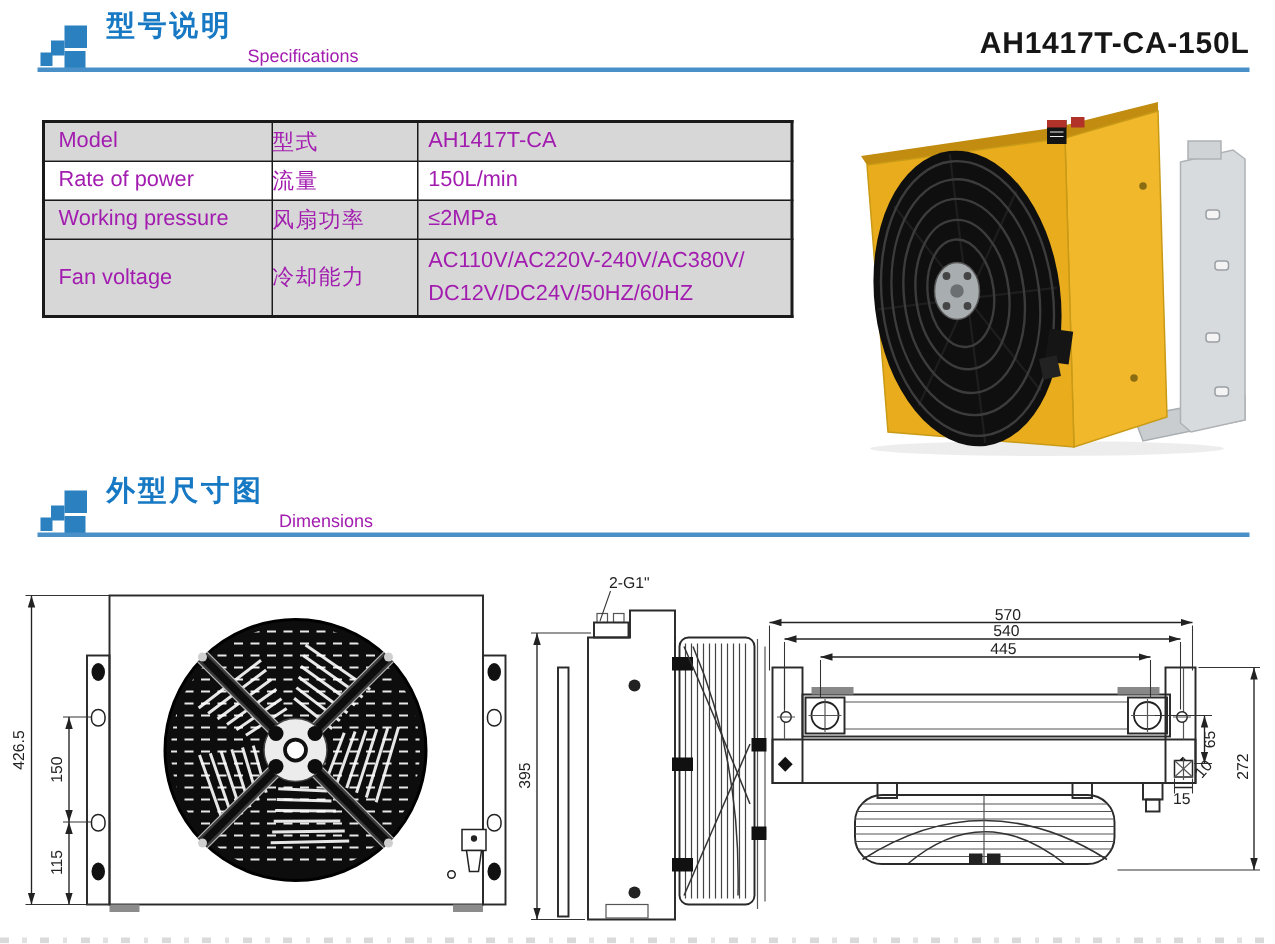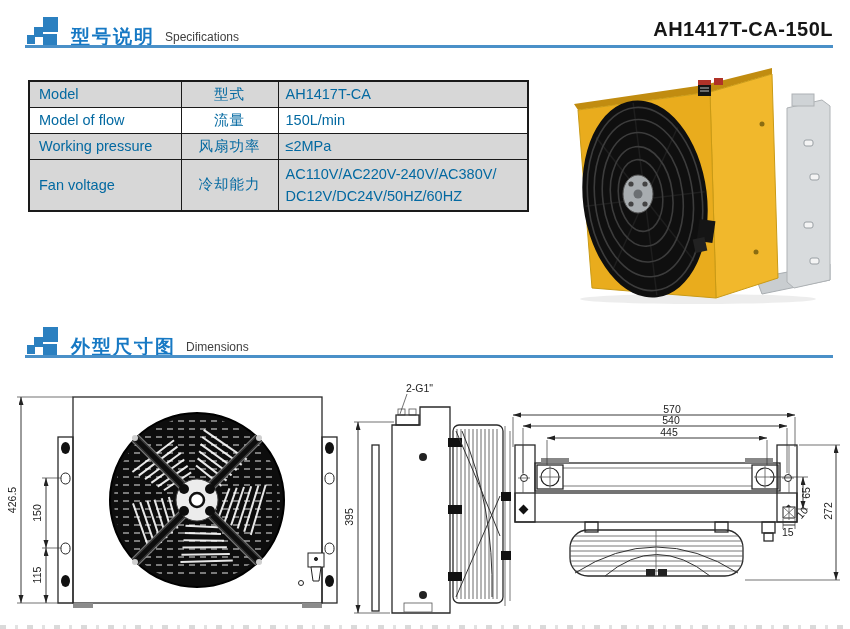--- a/index.html
+++ b/index.html
@@ -7,33 +7,33 @@
   .page { position:relative; width:850px; height:629px; background:#ffffff; overflow:hidden; }
 
   
   .sec-head { position:absolute; left:27px; height:40px; display:flex; align-items:flex-end; }
   .sq-icon { position:relative; width:32px; height:31px; margin-right:12px; }
   .sq-icon i { position:absolute; background:#2b80c0; }
   .sq-icon .s1 { left:16px; top:0;  width:15px; height:15px; }
   .sq-icon .s2 { left:7px;  top:10px; width:9px;  height:10px; }
   .sq-icon .s3 { left:0;    top:18px; width:8px;  height:9px;  }
   .sq-icon .s4 { left:16px; top:17px; width:14px; height:13px; }
-  .sec-title-zh { color:#1779c4; font-size:19px; font-weight:bold; letter-spacing:2px; line-height:1; padding-bottom:2px; }
-  .sec-title-en { color:#404040; font-size:12px; margin-left:10px; padding-bottom:4px; }
+  .sec-title-zh { color:#1779c4; font-size:19px; font-weight:bold; letter-spacing:2px; line-height:1; padding-bottom:21px; }
+  .sec-title-en { color:#a21caf; font-size:12px; margin-left:10px; padding-bottom:4px; }
   .blue-rule { position:absolute; left:25px; width:808px; height:3px; background:#4a90c8; }
   .model-title { position:absolute; right:17px; top:18px; font-size:20px; font-weight:bold; color:#161616; letter-spacing:0.5px; }
 
   
   table.spec { position:absolute; left:28px; top:80px; width:499px; border-collapse:collapse; border:2px solid #1a1a1a; table-layout:fixed; }
-  table.spec td { border:1px solid #1a1a1a; font-size:14.5px; color:#0369a1; vertical-align:middle; }
+  table.spec td { border:1px solid #1a1a1a; font-size:14.5px; color:#a21caf; vertical-align:middle; }
   table.spec tr { height:26px; }
   table.spec tr.tall { height:52px; }
   table.spec tr.gray { background:#d7d7d7; }
   td.c-en { width:152px; padding-left:9px; }
-  td.c-zh { width:97px; text-align:center; letter-spacing:1px;margin-top:20px; }
+  td.c-zh { width:97px; text-align:left; letter-spacing:1px;margin-top:20px; }
   td.c-val { width:250px; padding-left:7px; }
   .val-line { line-height:22px; }
 
   svg { font-family:"Liberation Sans", sans-serif; }
   .dim-t { font-size:10.5px; fill:#222; }
   .outl { fill:none; stroke:#2a2a2a; stroke-width:1.3; }
   .thin { fill:none; stroke:#555; stroke-width:0.8; }
   .ext  { stroke:#333; stroke-width:0.7; fill:none; }
   .dimln{ stroke:#222; stroke-width:0.9; fill:none; }
 
@@ -60,21 +60,21 @@
   <div class="blue-rule" style="top:45px;"></div>
 
   <table class="spec">
     <tbody>
       <tr class="gray">
         <td class="c-en">Model</td>
         <td class="c-zh">型式</td>
         <td class="c-val">AH1417T-CA</td>
       </tr>
       <tr>
-        <td class="c-en">Model of flow</td>
+        <td class="c-en">Rate of power</td>
         <td class="c-zh">流量</td>
         <td class="c-val">150L/min</td>
       </tr>
       <tr class="gray">
         <td class="c-en">Working pressure</td>
         <td class="c-zh">风扇功率</td>
         <td class="c-val">≤2MPa</td>
       </tr>
       <tr class="gray tall">
         <td class="c-en">Fan voltage</td>

